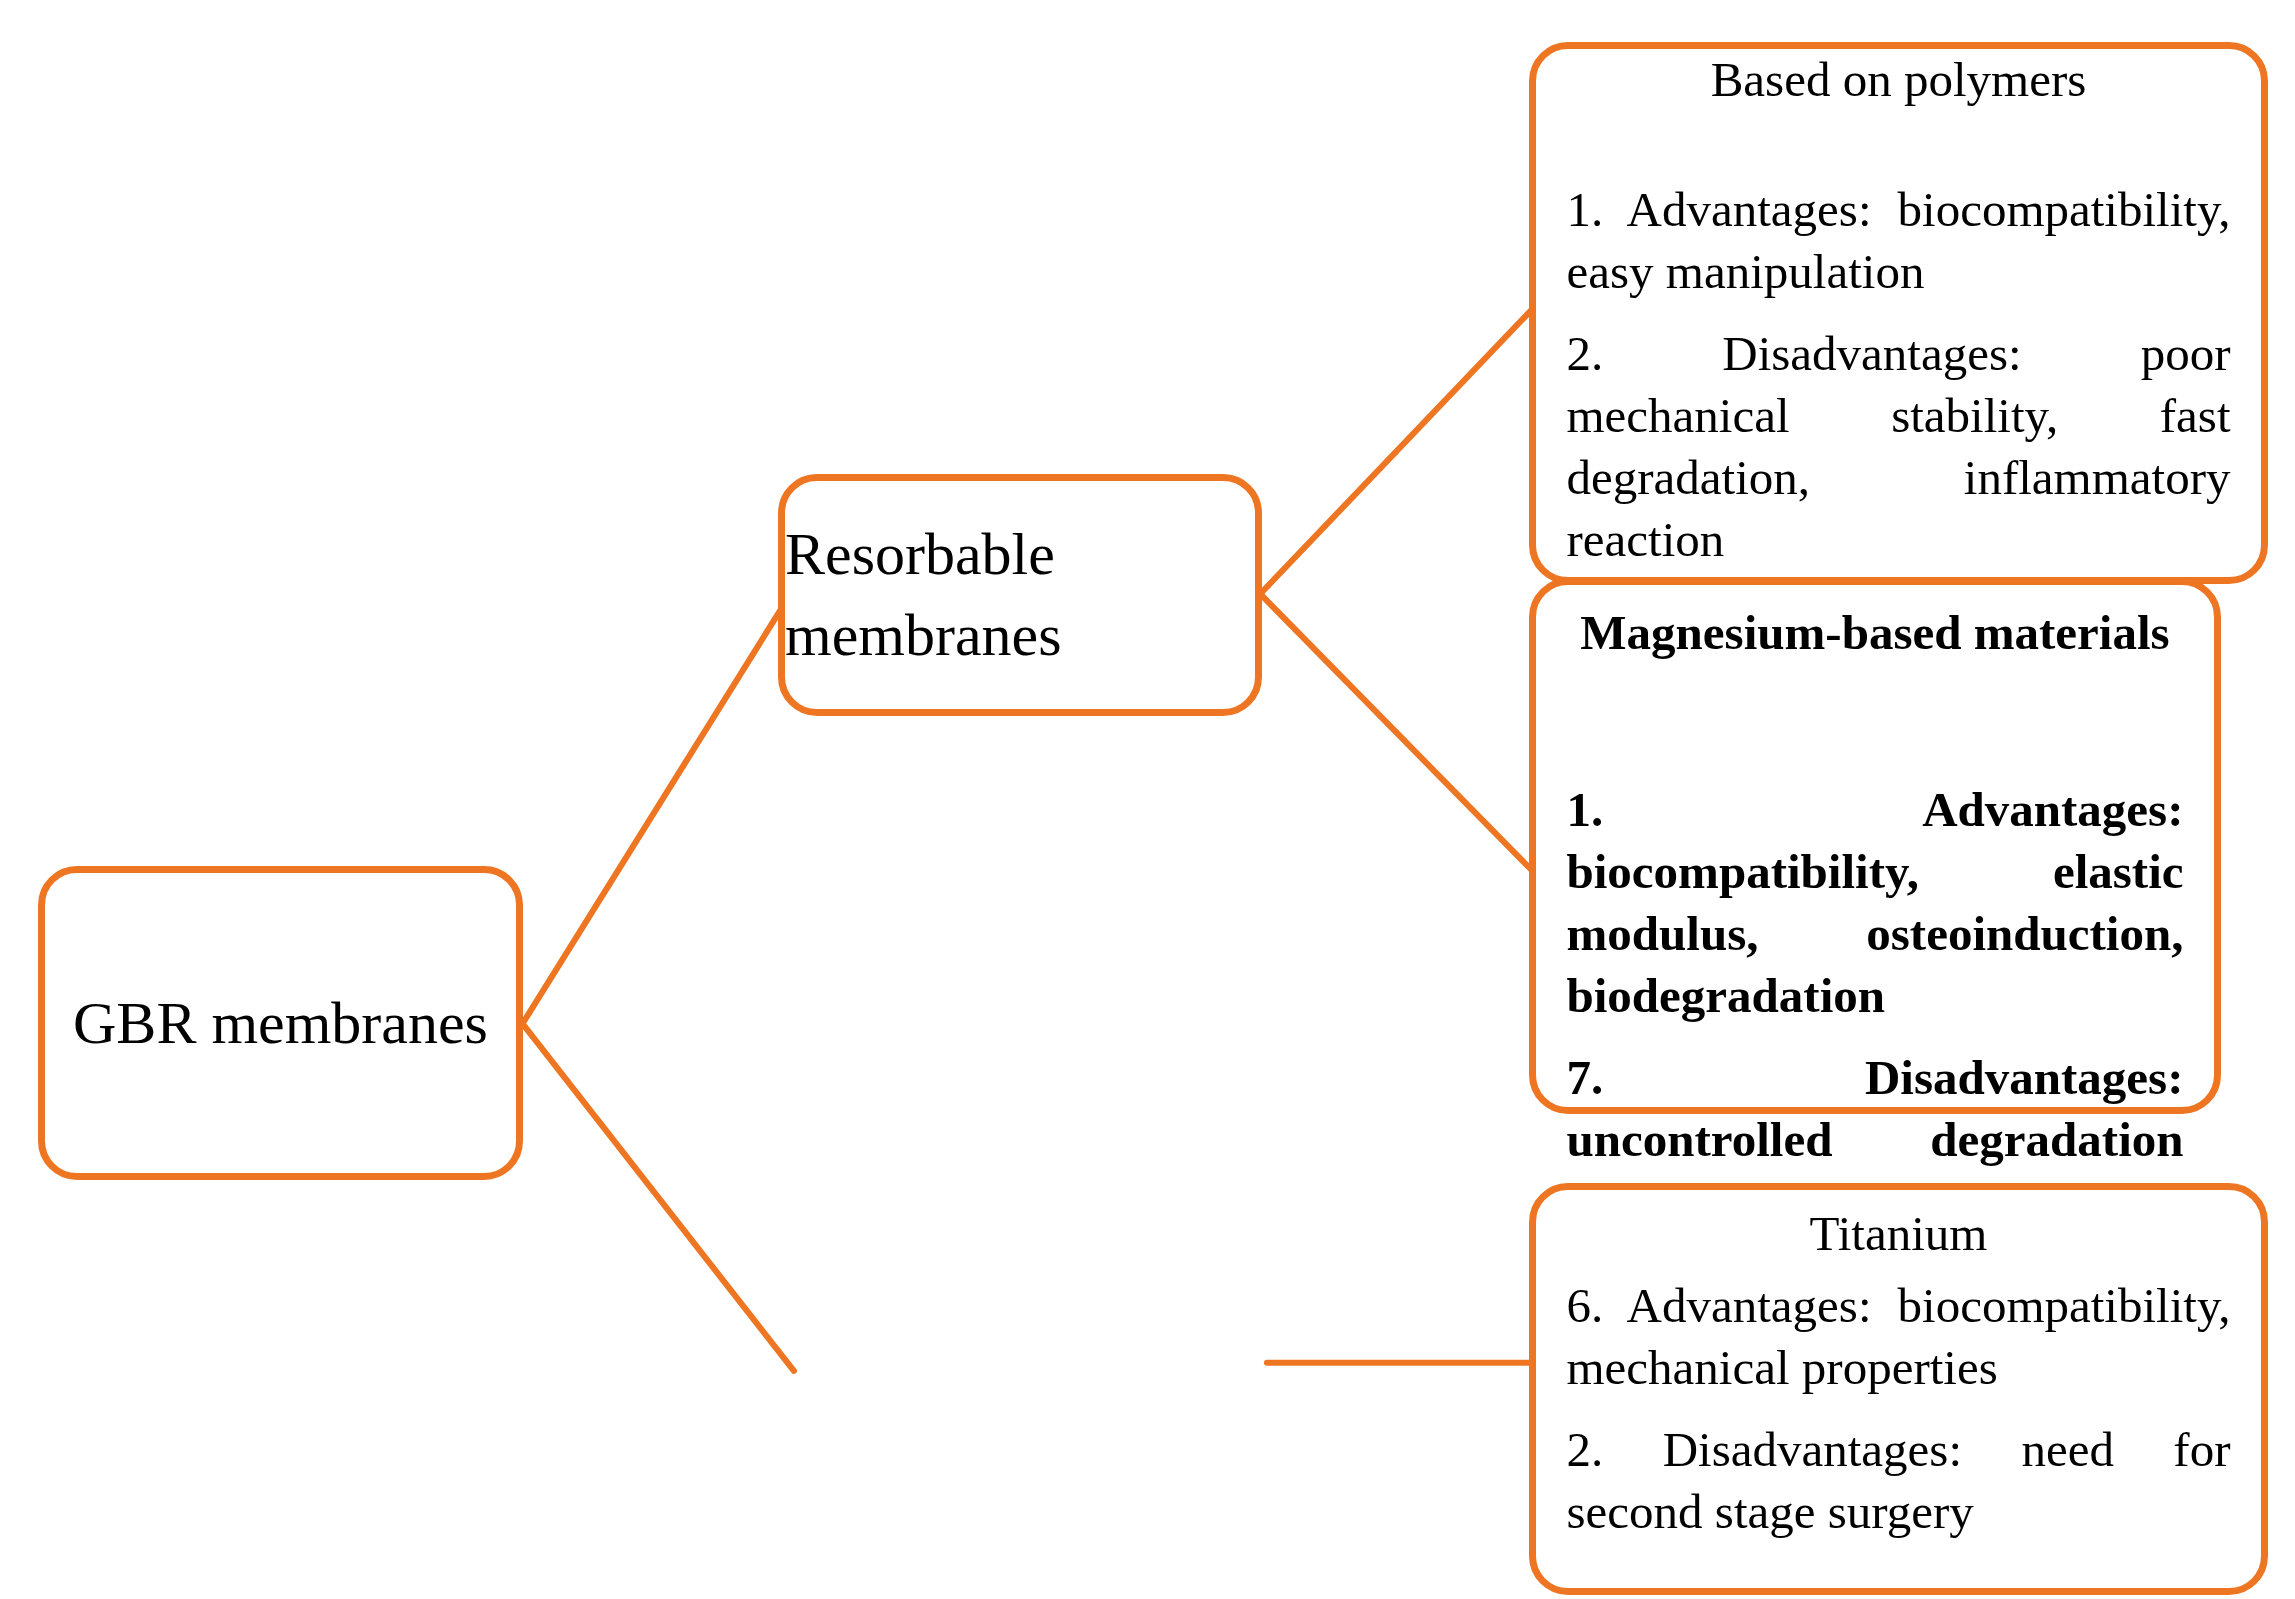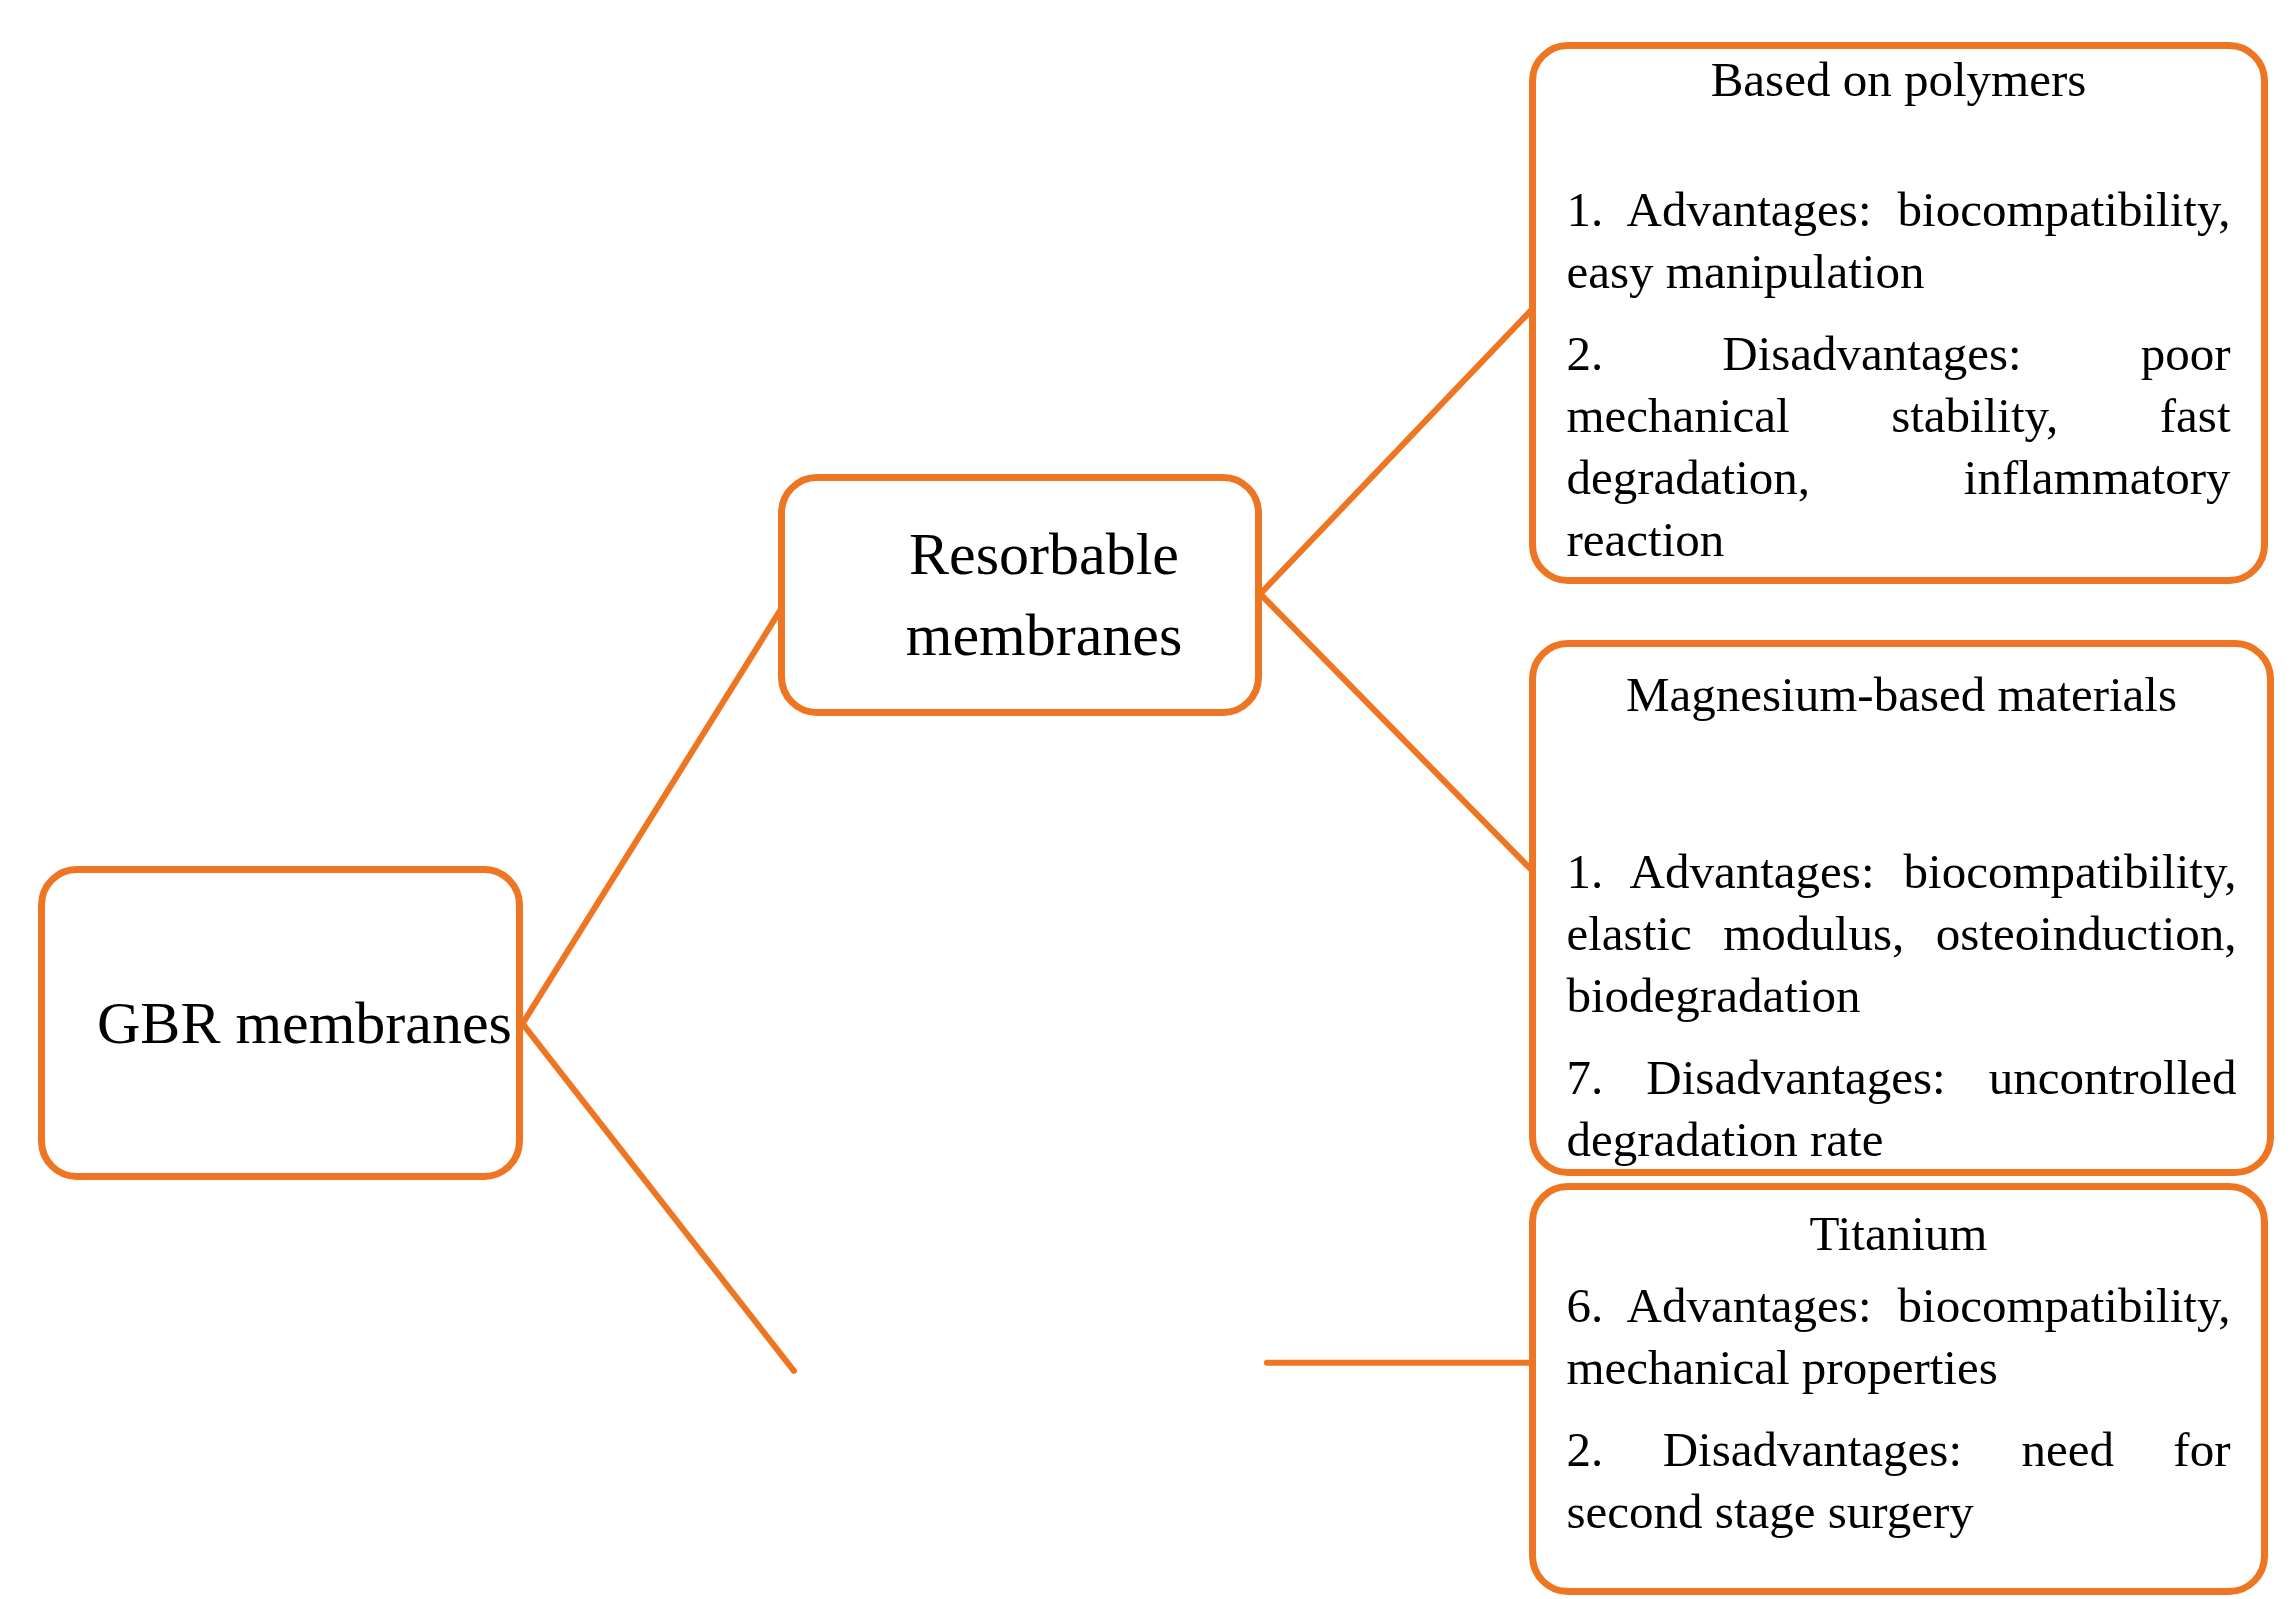--- a/index.html
+++ b/index.html
@@ -28,22 +28,20 @@
     box-sizing: border-box;
     border: 7.4px solid #EE7623;
     border-radius: 39px;
     background: #ffffff;
   }
   
   .node.center {
     display: flex;
     align-items: center;
     justify-content: center;
-    text-align: center;
-    padding-left: 48px;
   }
   .node-gbr {
     left: 38px; top: 866px;
     width: 485px; height: 314px;
     font-size: 60px;
     line-height: 1.3;
   }
   .node-resorbable {
     left: 778px; top: 474px;
     width: 484px; height: 242px;
@@ -56,21 +54,21 @@
     font-size: 60px;
     line-height: 2.05;
   }
   
   .node.detail {
     font-size: 49px;
     line-height: 62px;
     padding: 0 30.5px;
   }
   .node-polymers  { left: 1529px; top: 42px;   width: 739px; height: 542px; }
-  .node-magnesium { left: 1529px; top: 640px;  width: 745px; height: 536px; }
+  .node-magnesium { left: 1529px; top: 578px;  width: 692px; height: 536px; font-weight: bold; }
   .node-titanium  { left: 1529px; top: 1183px; width: 739px; height: 412px; }
 
   .detail .title {
     text-align: center;
   }
   .node-polymers  .title { margin-top: 0; margin-bottom: 68px; }
   .node-magnesium .title { margin-top: 17px; margin-bottom: 115px; }
   .node-titanium  .title { margin-top: 13px; margin-bottom: 10.2px; }
 
   .detail .item {

